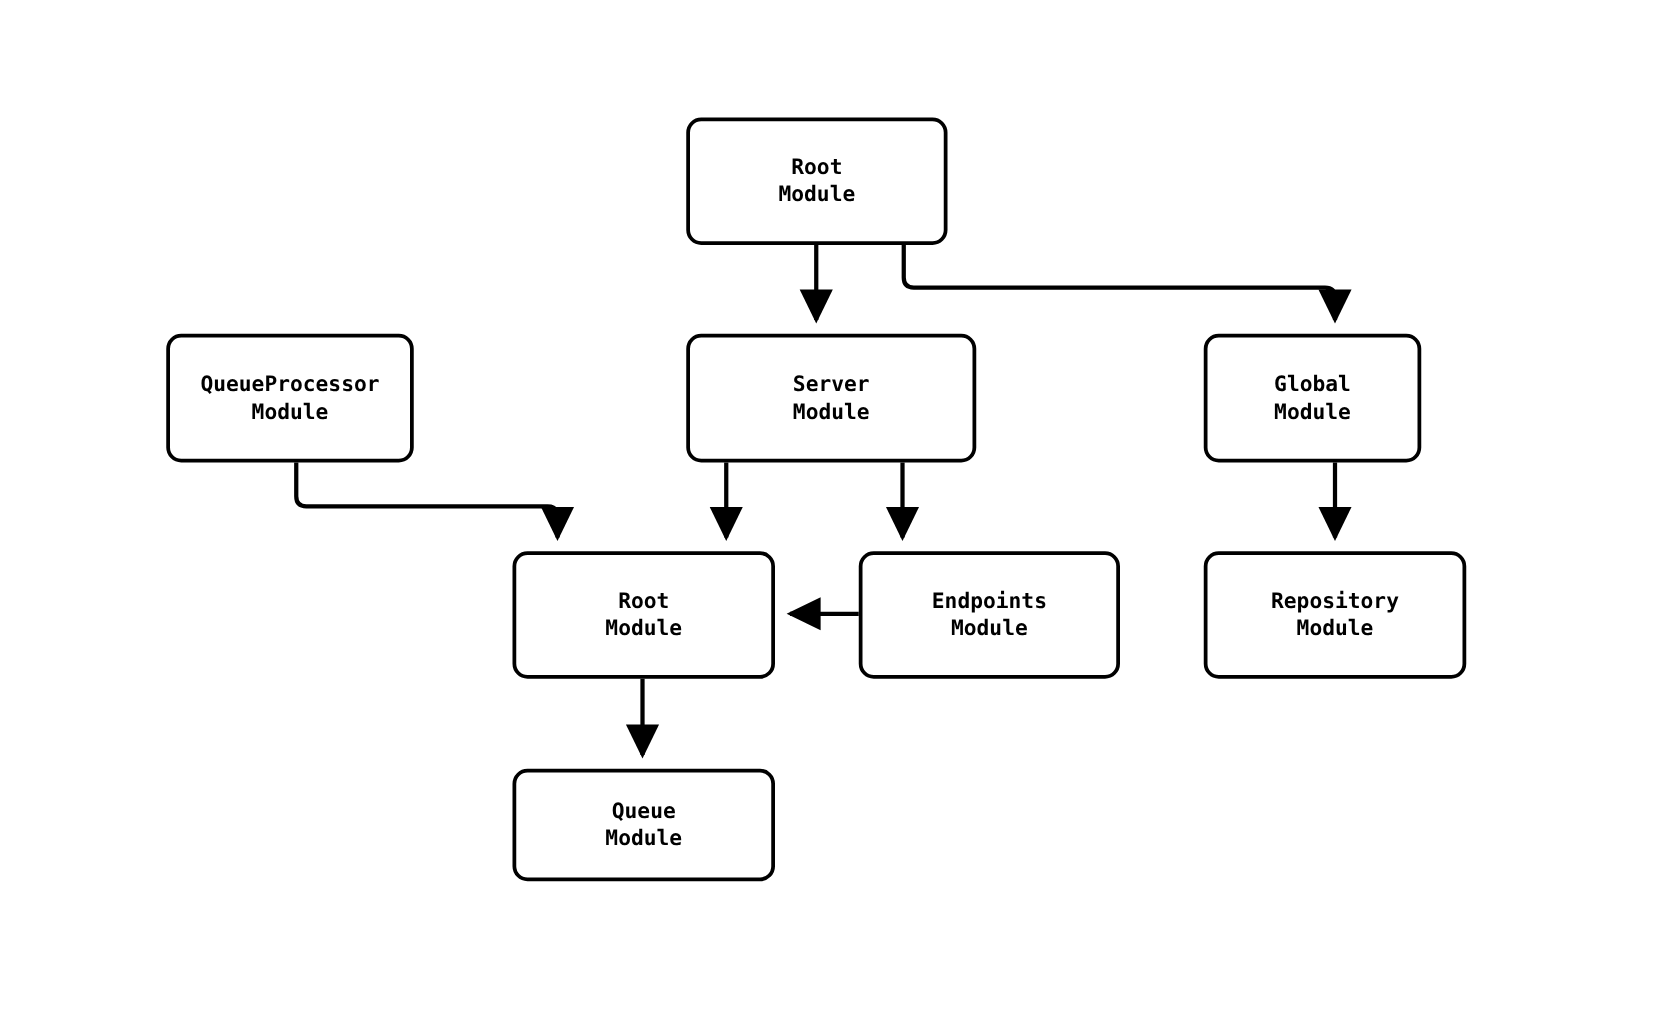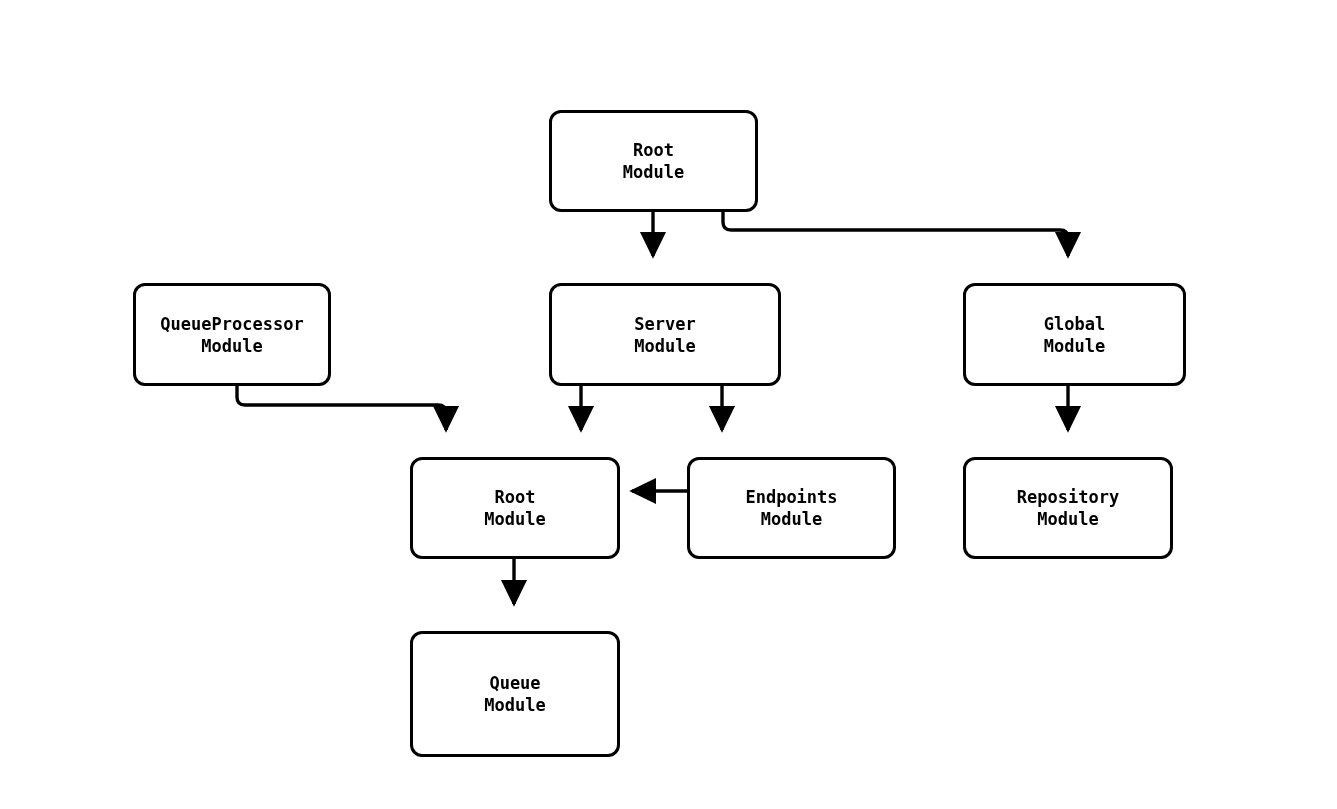--- a/index.html
+++ b/index.html
@@ -26,21 +26,20 @@
     position: absolute;
     box-sizing: border-box;
     background: #ffffff;
     border: 3px solid #000000;
     border-radius: 12px;
     display: flex;
     flex-direction: column;
     align-items: center;
     justify-content: center;
     z-index: 2;
-    margin-top: 16px;
   }
   .node-label {
     font-family: "DejaVu Sans Mono", "Liberation Mono", monospace;
     font-size: 17px;
     font-weight: 700;
     line-height: 22px;
     color: #000000;
     text-align: center;
     white-space: pre;
     letter-spacing: 0px;
@@ -92,38 +91,38 @@
   <div class="node-box" style="left:133px; top:267px; width:198px; height:103px;">
     <span class="node-label">QueueProcessor</span>
     <span class="node-label">Module</span>
   </div>
 
   <div class="node-box" style="left:549px; top:267px; width:232px; height:103px;">
     <span class="node-label">Server</span>
     <span class="node-label">Module</span>
   </div>
 
-  <div class="node-box" style="left:963px; top:267px; width:223px; height:103px;">
+  <div class="node-box" style="left:963px; top:267px; width:174px; height:103px;">
     <span class="node-label">Global</span>
     <span class="node-label">Module</span>
   </div>
 
   <div class="node-box" style="left:410px; top:441px; width:210px; height:102px;">
     <span class="node-label">Root</span>
     <span class="node-label">Module</span>
   </div>
 
   <div class="node-box" style="left:687px; top:441px; width:209px; height:102px;">
     <span class="node-label">Endpoints</span>
     <span class="node-label">Module</span>
   </div>
 
   <div class="node-box" style="left:963px; top:441px; width:210px; height:102px;">
     <span class="node-label">Repository</span>
     <span class="node-label">Module</span>
   </div>
 
-  <div class="node-box" style="left:410px; top:615px; width:210px; height:126px;">
+  <div class="node-box" style="left:410px; top:615px; width:210px; height:90px;">
     <span class="node-label">Queue</span>
     <span class="node-label">Module</span>
   </div>
 
 </div>
 
 </body></html>

